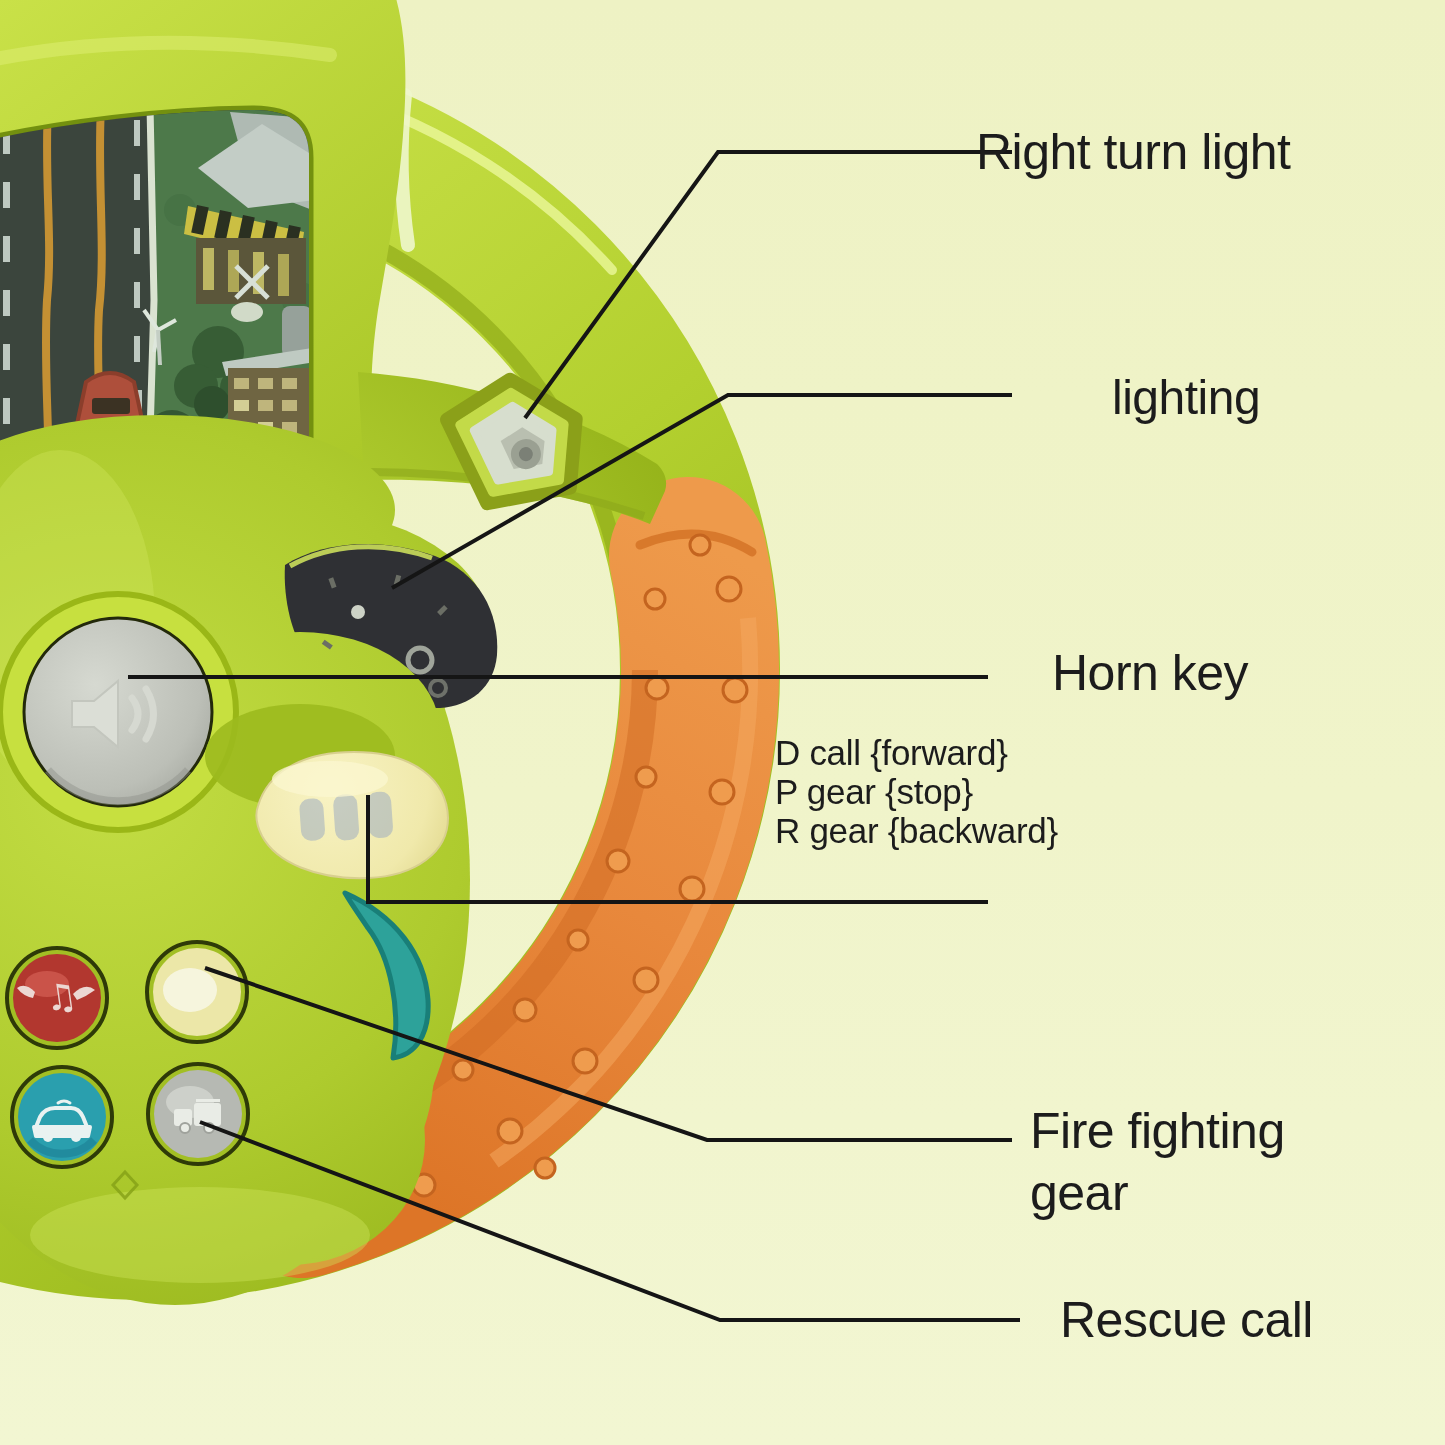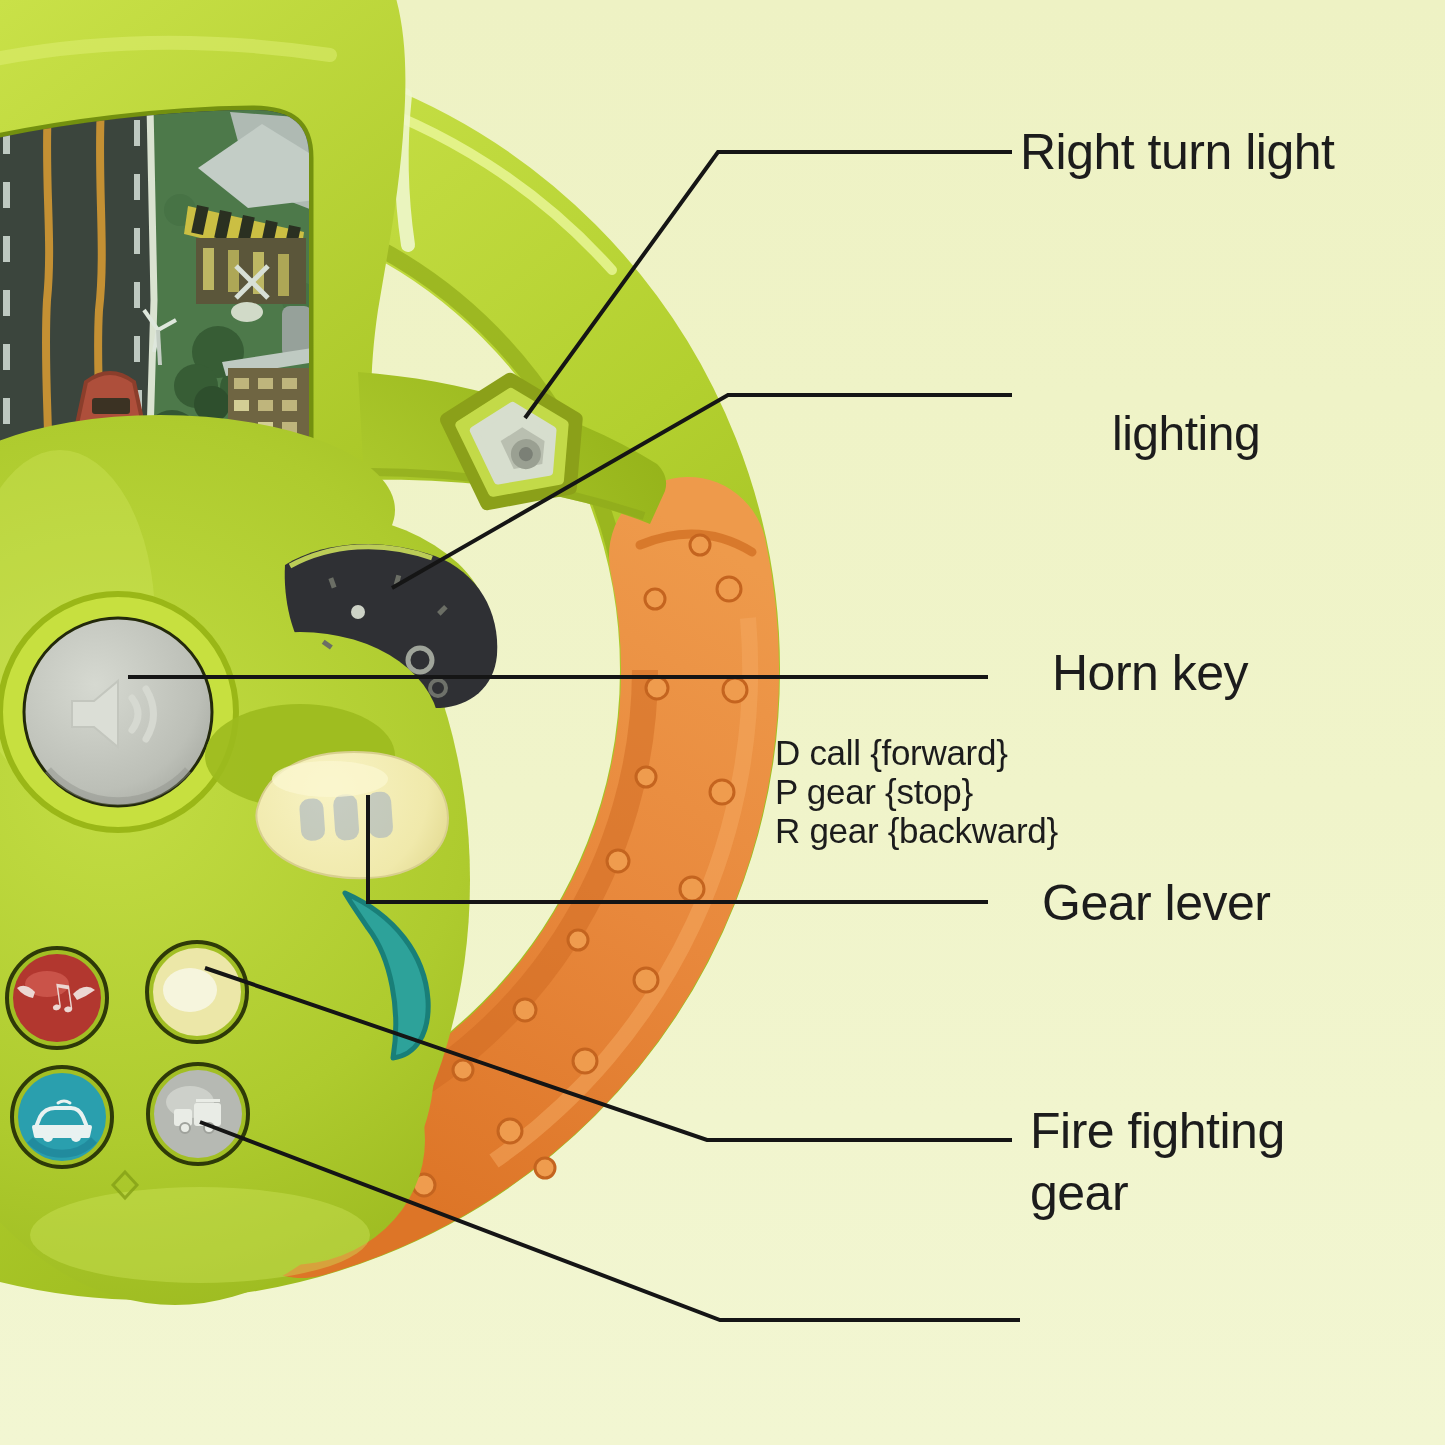--- a/index.html
+++ b/index.html
@@ -318,33 +318,33 @@
     <g stroke="#151515" stroke-width="4" fill="none">
       <polyline points="525,418 718,152 1012,152"></polyline>
       <polyline points="392,588 728,395 1012,395"></polyline>
       <polyline points="128,677 988,677"></polyline>
       <polyline points="368,795 368,902 988,902"></polyline>
       <polyline points="205,968 707,1140 1012,1140"></polyline>
       <polyline points="200,1122 720,1320 1020,1320"></polyline>
     </g>
   </svg>
 
-  <div class="label" style="left:1020px; top:125px;">Right turn light</div>
-
-  <div class="label small" style="left:1112px; top:372px;margin-top:36px;">lighting</div>
+  <div class="label" style="left:976px; top:125px;">Right turn light</div>
+
+  <div class="label small" style="left:1112px; top:372px;">lighting</div>
 
   <div class="label" style="left:1052px; top:646px;text-align:center;">Horn key</div>
 
   <div class="gear-info" style="left:775px; top:733px;">
     <div>D call {forward}</div>
     <div>P gear {stop}</div>
     <div>R gear {backward}</div>
   </div>
 
-  <div class="label" style="left:1042px; top:876px;">Gear lever</div>
 
   <div class="fire-block">
     <div>Fire fighting</div>
     <div>gear</div>
   </div>
 
+  <div class="label" style="left:1060px; top:1293px;">Rescue call</div>
 
 </div>
 
 </body></html>

